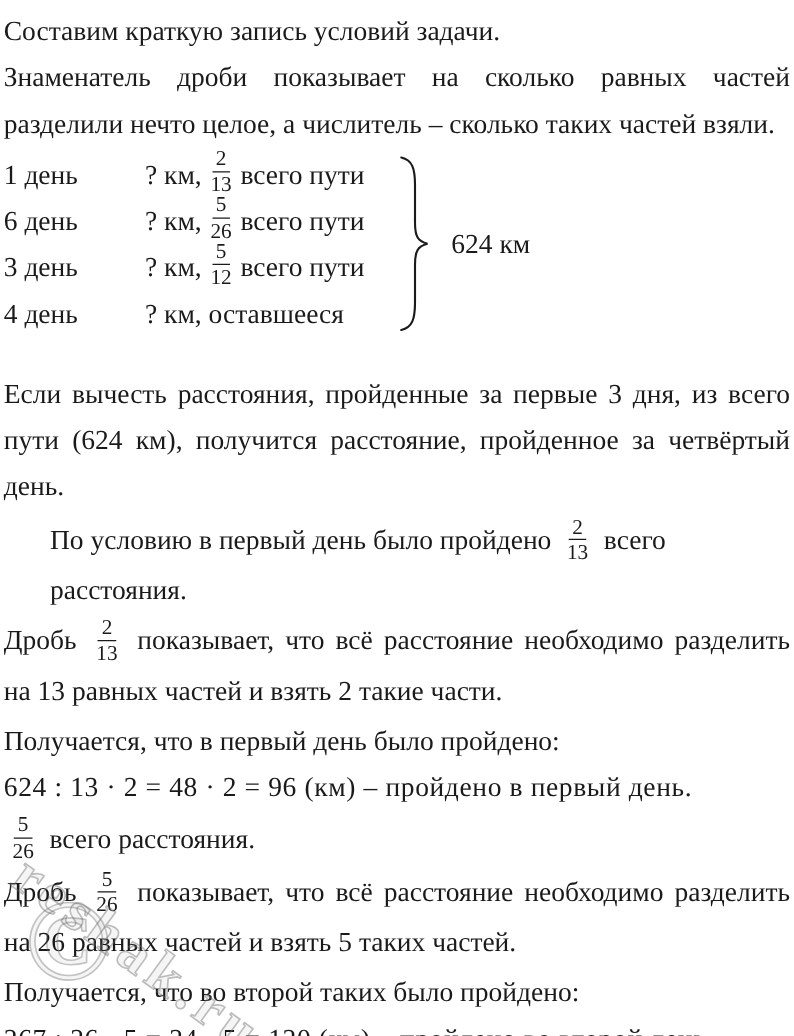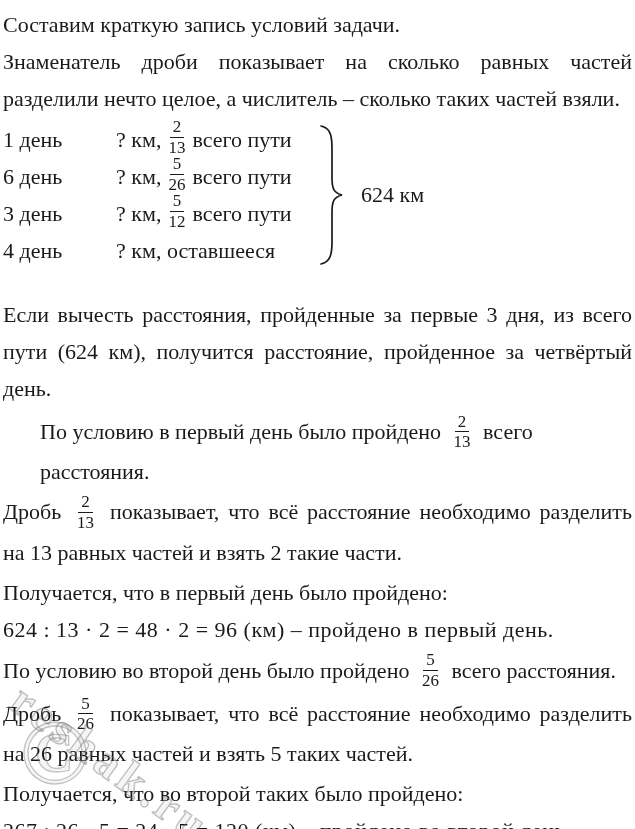--- a/index.html
+++ b/index.html
@@ -120,21 +120,21 @@
         <span class="num">2</span>
         <span class="den">13</span>
       </span><span> показывает, что всё расстояние необходимо разделить на 13 равных частей и взять 2 такие части.</span>
   </p>
 
   <p class="para noj gap-sm">Получается, что в первый день было пройдено:</p>
 
   <p class="calc">624 : 13 · 2 = 48 · 2 = 96 (км) – пройдено в первый день.</p>
 
   <p class="para noj gap-sm">
-    <span>По условию во второй день было пройдено </span><span class="frac">
+    <span class="frac">
         <span class="num">5</span>
         <span class="den">26</span>
       </span><span> всего расстояния.</span>
   </p>
 
   <p class="para gap-sm">
     <span>Дробь </span><span class="frac">
         <span class="num">5</span>
         <span class="den">26</span>
       </span><span> показывает, что всё расстояние необходимо разделить на 26 равных частей и взять 5 таких частей.</span>

